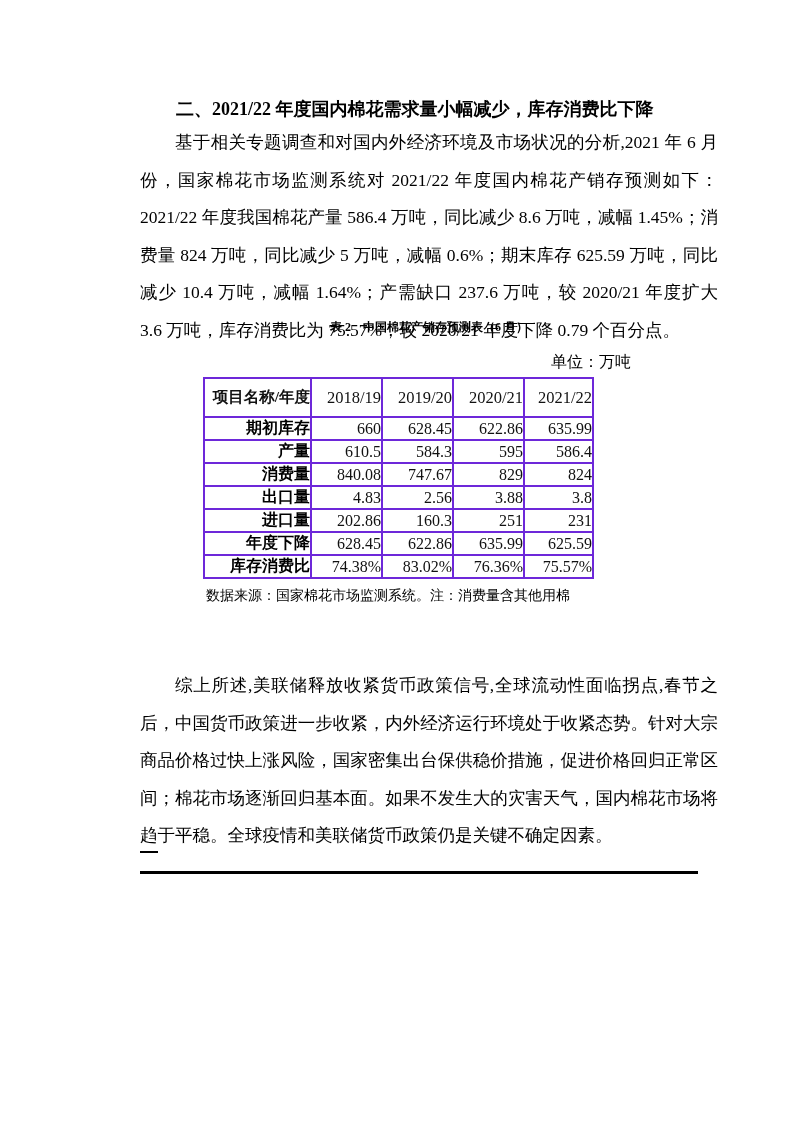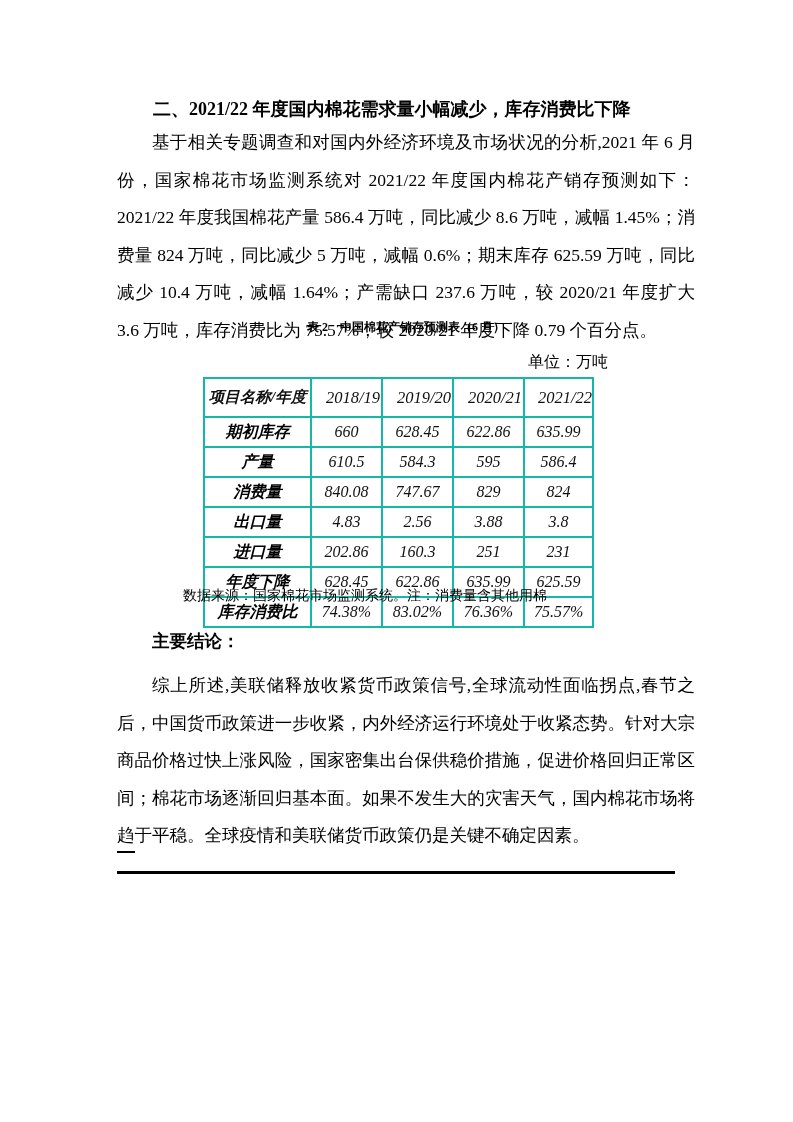--- a/index.html
+++ b/index.html
@@ -4,21 +4,21 @@
 <style>
   html,body { margin:0; padding:0; background:#ffffff; }
   .page {
     position:relative;
     width:793px; height:1122px;
     background:#ffffff;
     color:#000;
     font-family:"Liberation Serif","DejaVu Serif",serif;
     overflow:hidden;
   }
-  .abs { position:absolute; }
+  .abs { position:absolute;margin-left:23px; }
 
   .section-heading {
     left:117px; top:98px; width:578px;
     font-size:18px; font-weight:bold;
     text-indent:2em; line-height:22px;
   }
   .body-par {
     left:117px; width:578px;
     font-size:17.5px; line-height:37.6px;
     text-align:justify; text-indent:2em;
@@ -30,26 +30,26 @@
   }
   .unit-label {
     left:117px; top:352px; width:491px;
     text-align:right; font-size:16px;
   }
   table.forecast {
     position:absolute; left:203px; top:377px;
     border-collapse:collapse; table-layout:fixed;
   }
   table.forecast th, table.forecast td {
-    border:2px solid #14b8a6;
-    text-align:center; vertical-align:middle;
-    padding:0; font-size:16px; color:#111;font-style:italic;
+    border:2px solid #6d28d9;
+    text-align:right; vertical-align:middle;
+    padding:0; font-size:16px; color:#111;
   }
   table.forecast tr.hdr { height:39px; }
-  table.forecast tr.datarow { height:30px;padding-left:24px; }
+  table.forecast tr.datarow { height:23px;padding-left:24px; }
   table.forecast th.corner { font-weight:bold; font-size:15.5px; }
   table.forecast th.year { font-weight:normal; font-size:16.5px;padding-left:13px; }
   table.forecast td.rowlabel { font-weight:bold; color:#000; }
   .col-label { width:107px; }
   .col-year  { width:71px; }
   .col-year-last { width:64px; }
 
   .source-note { left:183px; top:587px; font-size:14px; }
   .conclusion-heading {
     left:117px; top:629px; width:578px;
@@ -146,21 +146,20 @@
       <td>74.38%</td>
       <td>83.02%</td>
       <td>76.36%</td>
       <td>75.57%</td>
     </tr>
   </tbody>
     </table>
 
   <div class="abs source-note">数据来源：国家棉花市场监测系统。注：消费量含其他用棉</div>
 
-  <div class="abs conclusion-heading">主要结论：</div>
 
   <div class="abs body-par par-conclusion">综上所述,美联储释放收紧货币政策信号,全球流动性面临拐点,春节之后，中国货币政策进一步收紧，内外经济运行环境处于收紧态势。针对大宗商品价格过快上涨风险，国家密集出台保供稳价措施，促进价格回归正常区间；棉花市场逐渐回归基本面。如果不发生大的灾害天气，国内棉花市场将趋于平稳。全球疫情和美联储货币政策仍是关键不确定因素。</div>
 
   <div class="abs footnote-dash"></div>
   <div class="abs footer-rule"></div>
 
 
 </div>
 
 </body></html>

